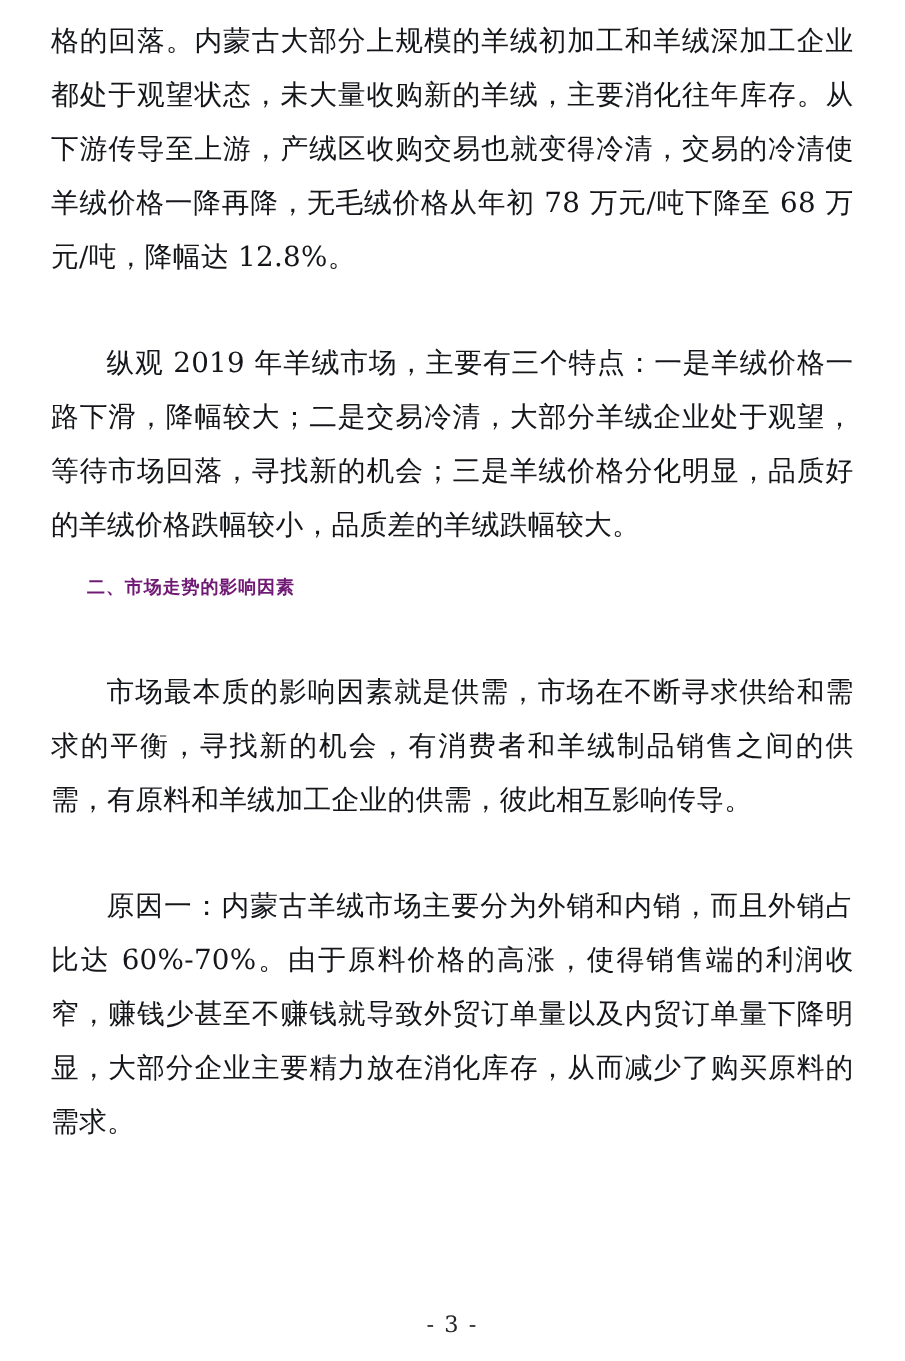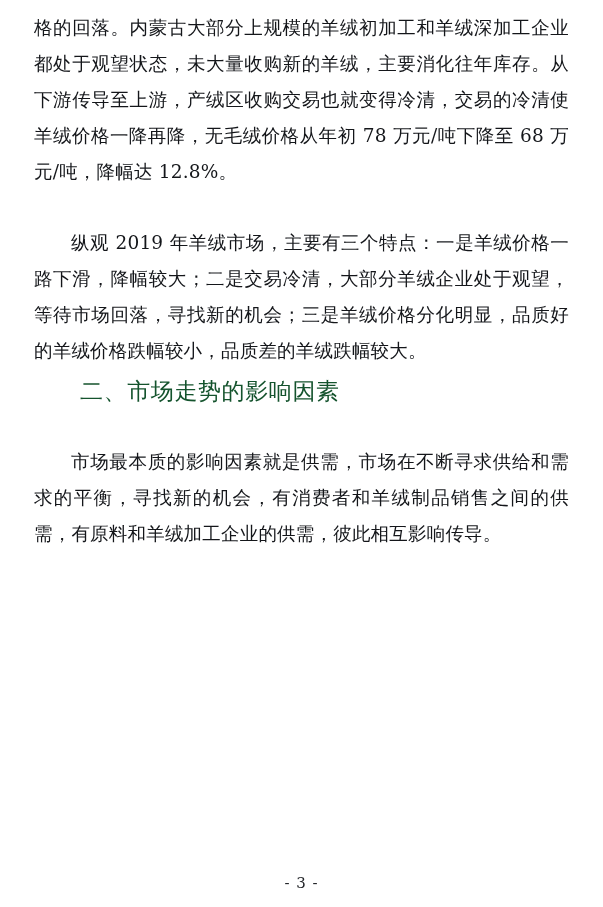--- a/index.html
+++ b/index.html
@@ -37,26 +37,26 @@
     text-justify: inter-ideograph;
     letter-spacing: 0.2px;
     color: #14161a;
   }
   p.indent {
     text-indent: 2em;
     margin-top: 35px;
   }
   p.heading {
     margin: 4px 0 2px 0;
-    font-size: 23px;
+    font-size: 12px;
     line-height: 36px;
-    font-weight: normal;
+    font-weight: bold;
     text-indent: 2em;
     letter-spacing: 0.6px;
-    color: #14532d;
+    color: #701a75;
     font-family: "DejaVu Sans", "Liberation Sans", sans-serif;
   }
   .footer {
     flex: 0 0 auto;
     text-align: center;
     font-size: 15px;
     line-height: 20px;
     padding-bottom: 14px;
     color: #24262a;
     letter-spacing: 1px;
@@ -65,17 +65,18 @@
 </head>
 <body>
 
 <div class="page">
 
   <div class="body-area">
     <p class="para">格的回落。内蒙古大部分上规模的羊绒初加工和羊绒深加工企业都处于观望状态，未大量收购新的羊绒，主要消化往年库存。从下游传导至上游，产绒区收购交易也就变得冷清，交易的冷清使羊绒价格一降再降，无毛绒价格从年初 78 万元/吨下降至 68 万元/吨，降幅达 12.8%。</p>
     <p class="para indent">纵观 2019 年羊绒市场，主要有三个特点：一是羊绒价格一路下滑，降幅较大；二是交易冷清，大部分羊绒企业处于观望，等待市场回落，寻找新的机会；三是羊绒价格分化明显，品质好的羊绒价格跌幅较小，品质差的羊绒跌幅较大。</p>
     <p class="heading">二、市场走势的影响因素</p>
     <p class="para indent">市场最本质的影响因素就是供需，市场在不断寻求供给和需求的平衡，寻找新的机会，有消费者和羊绒制品销售之间的供需，有原料和羊绒加工企业的供需，彼此相互影响传导。</p>
+    <p class="para indent">原因一：内蒙古羊绒市场主要分为外销和内销，而且外销占比达 60%-70%。由于原料价格的高涨，使得销售端的利润收窄，赚钱少甚至不赚钱就导致外贸订单量以及内贸订单量下降明显，大部分企业主要精力放在消化库存，从而减少了购买原料的需求。</p>
   </div>
 
   <div class="footer">- 3 -</div>
 
 </div>
 
 </body></html>

